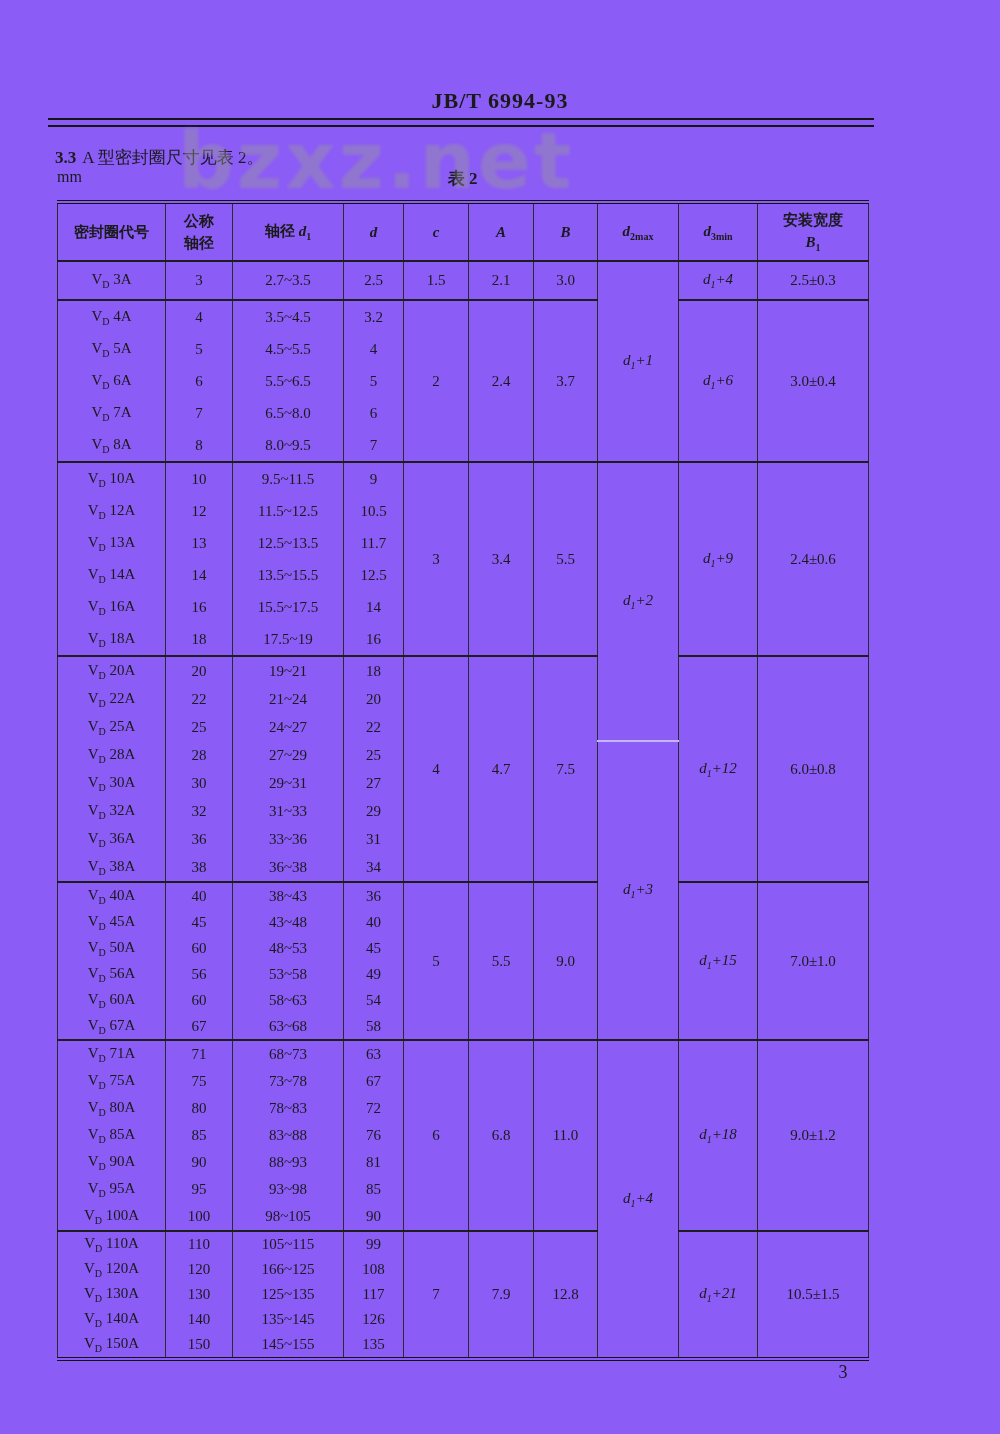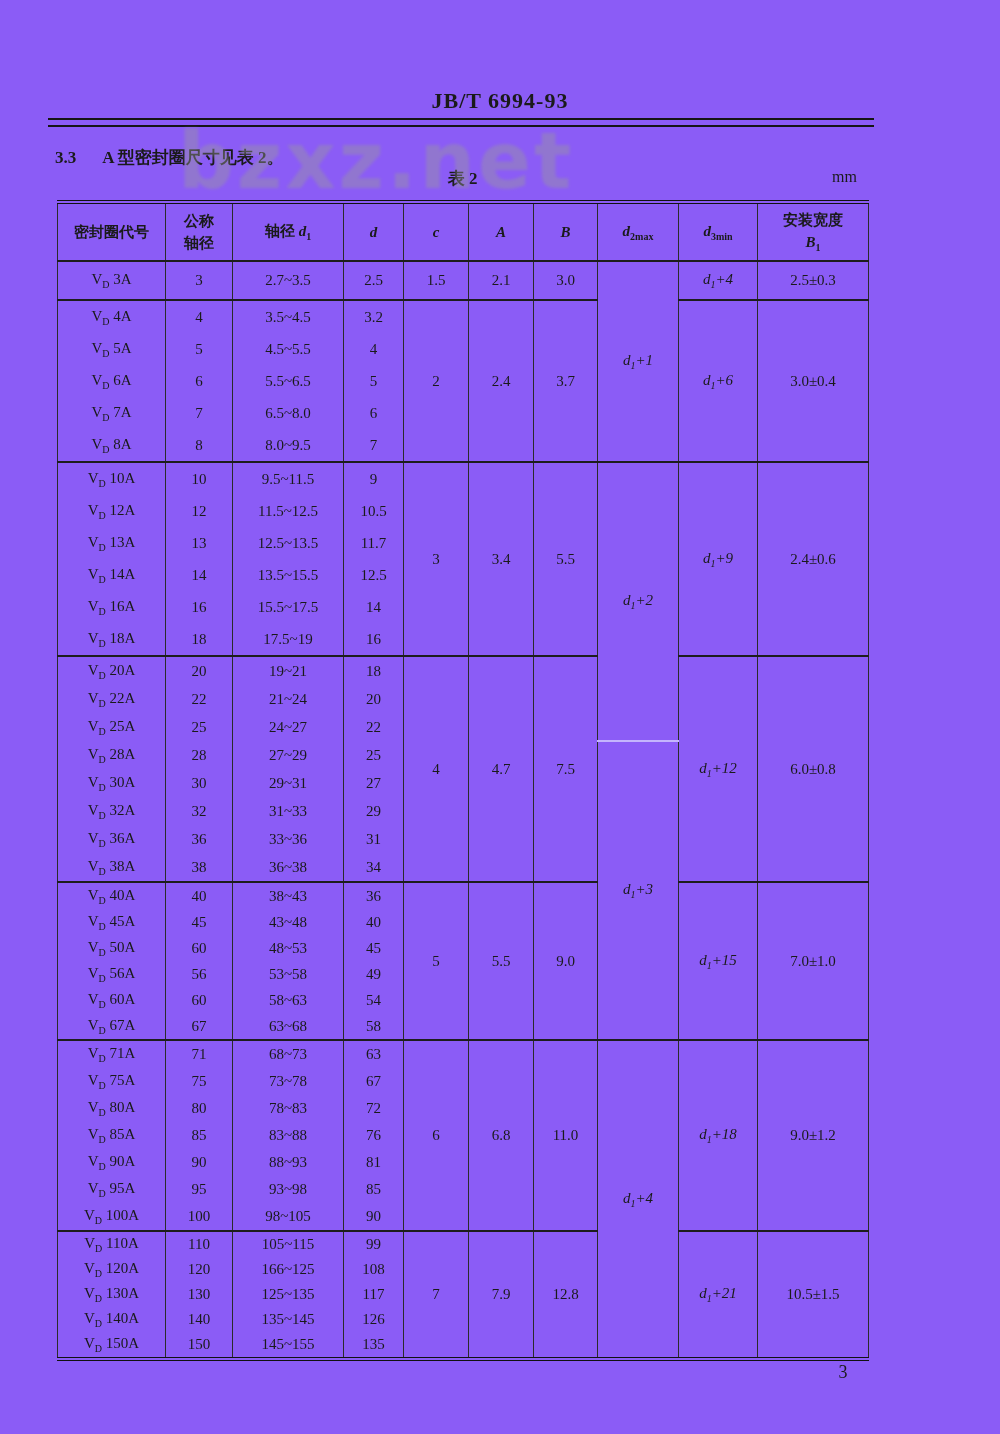--- a/index.html
+++ b/index.html
@@ -3,25 +3,25 @@
 <meta charset="utf-8">
 <style>
   html,body{margin:0;padding:0;background:#fff;}
   .page{position:relative;width:1000px;height:1434px;background:#8b5cf6;overflow:hidden;
         font-family:"Liberation Serif","DejaVu Serif",serif;color:#1a1a1a;}
   .doc-number{position:absolute;top:88px;left:0;width:100%;text-align:center;
         font-size:22px;font-weight:bold;letter-spacing:1px;}
   .head-rule{position:absolute;top:118px;left:48px;width:826px;height:5px;
         border-top:2px solid #151515;border-bottom:2px solid #151515;}
   .section-line{position:absolute;top:146px;left:55px;font-size:17px;}
-  .section-number{font-weight:bold;margin-right:26px;}
-  .section-text{font-weight:bold;margin-top:39px;}
+  .section-number{font-weight:bold;margin-right:6px;}
+  .section-text{font-weight:normal;margin-top:39px;}
   .table-caption{position:absolute;top:167px;left:57px;width:811px;text-align:center;
         font-size:17px;font-weight:bold;font-family:Liberation Serif, serif;}
-  .unit-label{position:absolute;top:168px;left:57px;width:800px;text-align:right;font-size:16px;}
+  .unit-label{position:absolute;top:168px;left:57px;width:800px;text-align:left;font-size:16px;}
   .watermark{position:absolute;top:122px;left:178px;z-index:5;
         font-family:"DejaVu Sans","Liberation Sans",sans-serif;
         font-size:78px;font-weight:bold;letter-spacing:3px;line-height:1;
         color:#9a9a9a;opacity:0.42;filter:blur(1.5px);pointer-events:none;}
   .table-wrap{position:absolute;top:200px;left:57px;border-radius:27px;}
   table{border-collapse:collapse;table-layout:fixed;width:811px;
         font-family:"Liberation Serif","DejaVu Serif",serif;font-size:15px;
         border-top:4px double #111;border-bottom:4px double #111;
         border-left:1px solid #2b2b2b;border-right:1px solid #2b2b2b;}
   th,td{border-left:1px solid #2b2b2b;border-right:1px solid #2b2b2b;

